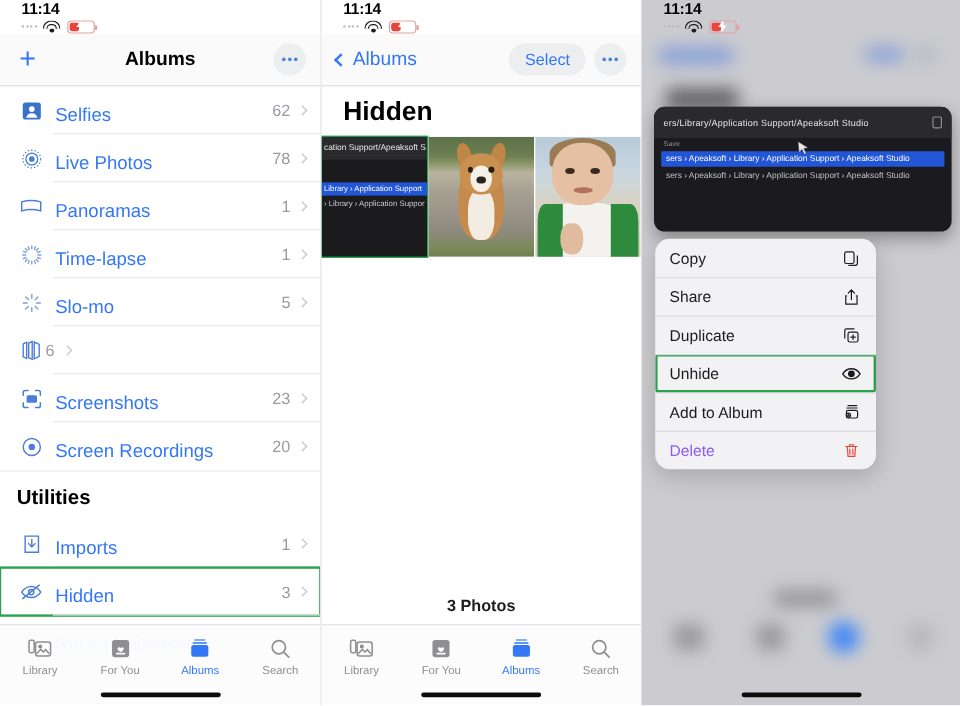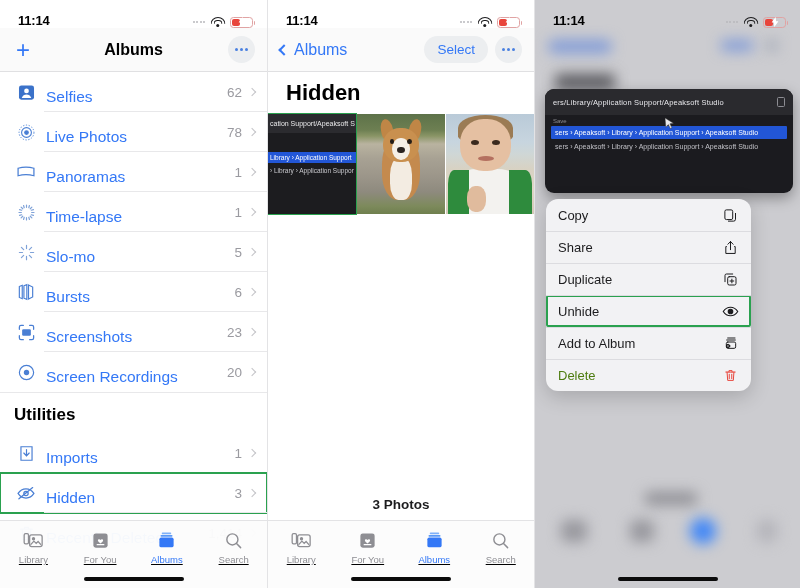--- a/index.html
+++ b/index.html
@@ -9,23 +9,23 @@
     background: #ffffff;
     overflow: hidden;
   }
   .screens { display: flex; width: 800px; height: 588px; }
   .panel { position: relative; width: 267px; height: 588px; background: #fff; overflow: hidden; }
   .panel + .panel { border-left: 1px solid #e3e3e5; }
   .panel3 { width: 266px; }
 
   
   .statusbar {
-    height: 28px; display: flex; align-items: flex-end;
+    height: 28px; display: flex; align-items: flex-start;
     justify-content: space-between; padding: 0 14px 0 18px;
-    position: relative; z-index: 5;
+    position: relative; z-index: 5; flex-direction: column;
   }
   .sb-time { font-size: 13px; font-weight: bold; color: #000; letter-spacing: -0.2px; }
   .sb-right { display: flex; align-items: center; gap: 5px; }
   .sb-dots { display: flex; gap: 1.5px; align-items: flex-end; }
   .sb-dots i { display: block; width: 2px; height: 2px; background: #b9b9bd; border-radius: 50%; }
   .wifi { width: 15px; height: 11px; position: relative; }
   .wifi span { position: absolute; left: 50%; transform: translateX(-50%); border: 1.6px solid #1c1c1e; border-bottom: none; border-radius: 50% 50% 0 0 / 100% 100% 0 0; }
   .wifi .w1 { width: 15px; height: 7px; top: 0; }
   .wifi .w2 { width: 9px; height: 4.5px; top: 3px; }
   .wifi .w3 { width: 3.5px; height: 3.5px; top: 7px; background: #1c1c1e; border-radius: 50%; border: none; }
@@ -75,21 +75,21 @@
   .divider-thick { height: 1px; background: #e8e8ea; margin-left: 0; }
 
   .hl-green { outline: 2px solid #2aa14f; outline-offset: -1px; }
 
   
   .tabbar {
     position: absolute; left: 0; right: 0; bottom: 0; height: 68px;
     background: rgba(252,252,252,0.97); border-top: 1px solid #e3e3e5;
     display: flex; align-items: flex-start; padding-top: 8px;
   }
-  .tab { flex: 1; display: flex; flex-direction: column; align-items: center; gap: 3px; cursor: pointer; text-decoration: underline; }
+  .tab { flex: 1; display: flex; flex-direction: column; align-items: center; gap: 3px; cursor: pointer; }
   .tab .tlabel { font-size: 9.5px; color: #8e8e93; }
   .tab.active .tlabel { color: #3478f6; }
   .tab .tico { height: 22px; display: flex; align-items: center; justify-content: center; color: #8e8e93; }
   .tab.active .tico { color: #3478f6; }
   .home-ind { position: absolute; bottom: 7px; left: 50%; transform: translateX(-50%); width: 100px; height: 4px; border-radius: 2px; background: #0b0b0b; }
 
   
   .photo-title { font-size: 22px; font-weight: bold; color: #000; padding: 8px 0 8px 18px; }
   .grid { display: flex; width: 100%; height: 100px; }
   .cell { flex: 1; position: relative; overflow: hidden; }
@@ -148,31 +148,31 @@
   }
   .pv-bar { height: 26px; background: #2a2a2e; display: flex; align-items: center; justify-content: space-between; padding: 0 8px; }
   .pv-path { font-size: 7.5px; color: #e6e6ea; white-space: nowrap; overflow: hidden; letter-spacing: 0.2px; }
   .pv-sq { width: 8px; height: 10px; border: 1px solid #8d8d93; border-radius: 1.5px; }
   .pv-small { font-size: 6px; color: #8d8d93; padding: 3px 0 2px 8px; }
   .pv-sel { margin: 0 6px; background: #2256d6; color: #fff; font-size: 7px; padding: 3px 4px; white-space: nowrap; overflow: hidden; border-radius: 1px; }
   .pv-row2 { margin: 2px 6px 0; color: #c0c0c6; font-size: 7px; padding: 2px 4px; white-space: nowrap; overflow: hidden; }
   .pv-cursor { position: absolute; left: 120px; top: 29px; color: #ddd; font-size: 10px; }
 
   .action-menu {
-    position: absolute; left: 11px; top: 199px; width: 205px;
+    position: absolute; left: 11px; top: 199px; width: 184px;
     background: #f2f2f4; border-radius: 12px; overflow: hidden;
     box-shadow: 0 6px 20px rgba(0,0,0,0.18);
   }
   .am-row {
     height: 32px; display: flex; align-items: center; justify-content: space-between;
     padding: 0 12px; font-size: 13px; color: #1c1c1e; cursor: pointer;
     position: relative;
   }
   .am-row + .am-row:before { content: ""; position: absolute; top: 0; left: 0; right: 0; height: 1px; background: #dcdce0; }
-  .am-row.destructive { color: #4d7c0f; gap: 44px; }
+  .am-row.destructive { color: #8b5cf6; gap: 44px; }
   .am-ic { width: 17px; height: 17px; display: flex; align-items: center; justify-content: center; }
   .am-row.hl { outline: 2px solid #2aa14f; outline-offset: -2px; border-radius: 2px; }
 
   svg { display: block; }
 </style>
 </head>
 <body>
 
 <div class="screens">
 
@@ -278,21 +278,20 @@
       </div>
 
       <div class="row">
         <div class="ic">
           <svg width="20" height="20" viewBox="0 0 24 24" fill="none" stroke="#4a7fd4" stroke-width="1.4">
               <path d="M4 5.5 7.5 4v16L4 18.5z"></path>
               <path d="M9.5 4.6 13 3.2v17.6l-3.5-1.4z"></path>
               <path d="M15 3.6 20 6v12l-5 2.4z"></path>
             </svg>
         </div>
-        <div class="label">Bursts</div>
         <div class="count">6</div>
         <div class="chev-right"></div>
       </div>
 
       <div class="row">
         <div class="ic">
           <svg width="19" height="19" viewBox="0 0 24 24" fill="none" stroke="#4a7fd4" stroke-width="1.6" stroke-linecap="round">
             <path d="M3 8V5a2 2 0 0 1 2-2h3M16 3h3a2 2 0 0 1 2 2v3M21 16v3a2 2 0 0 1-2 2h-3M8 21H5a2 2 0 0 1-2-2v-3"></path>
             <rect x="6.5" y="8" width="11" height="8" rx="1.6" fill="#4a7fd4" stroke="none"></rect>
           </svg>

